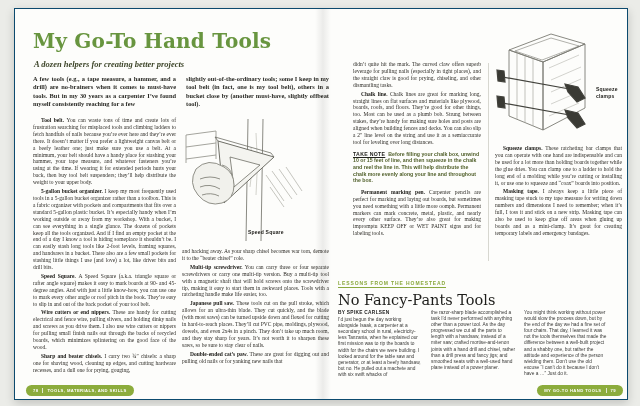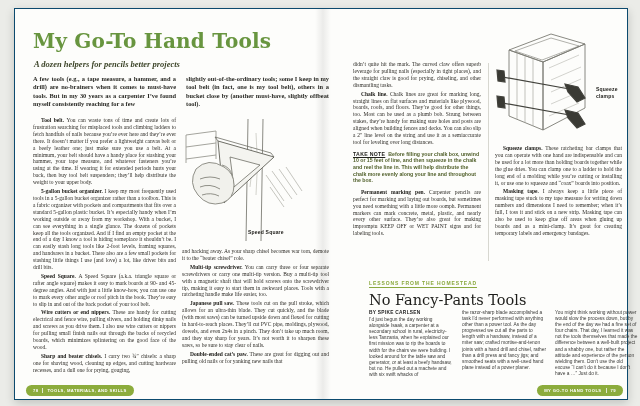--- a/index.html
+++ b/index.html
@@ -32,21 +32,21 @@
   
   .col1R{left:338px;top:52px;width:128px;}
   .colrule{left:473px;top:54px;width:1px;height:198px;background:#d7d7d0;}
   .col2R{left:480px;top:17px;width:127px;}
   .takenote{margin:5px 0 5px 0 !important;text-indent:0 !important;
     font-family:"Liberation Sans",sans-serif;font-weight:bold;font-size:5.2px;line-height:6.6px;
     color:#51602b;text-align:left !important;}
   .tn-label{color:#1f1f1b;text-decoration:underline;letter-spacing:.3px;margin-right:3px;}
 
   
-  .sb{left:354px;top:262px;width:270px;}
+  .sb{left:323px;top:262px;width:270px;}
   .sb-kicker{display:inline-block;font-family:"Liberation Sans",sans-serif;font-weight:bold;
     font-size:5px;letter-spacing:.9px;color:#8aa93f;border-bottom:1px solid #8aa93f;padding-bottom:1px;}
   .sb-title{font-family:"DejaVu Serif",serif;font-size:14.5px;color:#1d1d1a;margin:3px 0 2px 0;}
   .sb-cols{display:flex;gap:9px;}
   .sb-cols>div{width:84px;font-family:"Liberation Sans",sans-serif;font-size:4.8px;line-height:6.1px;
     color:#3a3a38;text-align:left;}
   .sb-byline{font-weight:bold;font-size:4.8px;letter-spacing:.3px;color:#222;margin-bottom:1px;}
 
   
   .pill{height:11px;border-radius:6px;background:#8cac3c;color:#fff;
@@ -56,21 +56,21 @@
   .pillL{left:11px;top:376px;}
   .pillR{right:4px;top:376px;}
 </style>
 </head>
 <body>
 
 <div class="spread">
   <div class="gutter"></div>
 
   <div class="abs title">My Go-To Hand Tools</div>
-  <div class="abs subtitle">A dozen helpers for pencils better projects</div>
+  <div class="abs subtitle">A dozen helpers for creating better projects</div>
 
   <div class="abs intro">
     <div>A few tools (e.g., a tape measure, a hammer, and a drill) are no-brainers when it comes to must-have tools. But in my 30 years as a carpenter I’ve found myself consistently reaching for a few</div>
     <div>slightly out-of-the-ordinary tools; some I keep in my tool belt (in fact, one is my tool belt), others in a bucket close by (another must-have, slightly offbeat tool).</div>
   </div>
 
   <div class="abs bodycol col1L">
     <p><b class="lead">Tool belt.</b><span>You can waste tons of time and create lots of frustration searching for misplaced tools and climbing ladders to fetch handfuls of nails because you’re ever here and they’re ever there. It doesn’t matter if you prefer a lightweight canvas belt or a beefy leather one; just make sure you use a belt. At a minimum, your belt should have a handy place for stashing your hammer, your tape measure, and whatever fasteners you’re using at the time. If wearing it for extended periods hurts your back, then buy tool belt suspenders; they’ll help distribute the weight to your upper body.</span></p>
     <p><b class="lead">5-gallon bucket organizer.</b><span>I keep my most frequently used tools in a 5-gallon bucket organizer rather than a toolbox. This is a fabric organizer with pockets and compartments that fits over a standard 5-gallon plastic bucket. It’s especially handy when I’m working outside or away from my workshop. With a bucket, I can see everything in a single glance. The dozens of pockets keep all the tools organized. And if I find an empty pocket at the end of a day I know a tool is hiding someplace it shouldn’t be. I can easily stash long tools like 2-foot levels, framing squares, and handsaws in a bucket. There also are a few small pockets for stashing little things I use (and love) a lot, like driver bits and drill bits.</span></p>
     <p><b class="lead">Speed Square.</b><span>A Speed Square (a.k.a. triangle square or rafter angle square) makes it easy to mark boards at 90- and 45-degree angles. And with just a little know-how, you can use one to mark every other angle or roof pitch in the book. They’re easy to slip in and out of the back pocket of your tool belt.</span></p>

